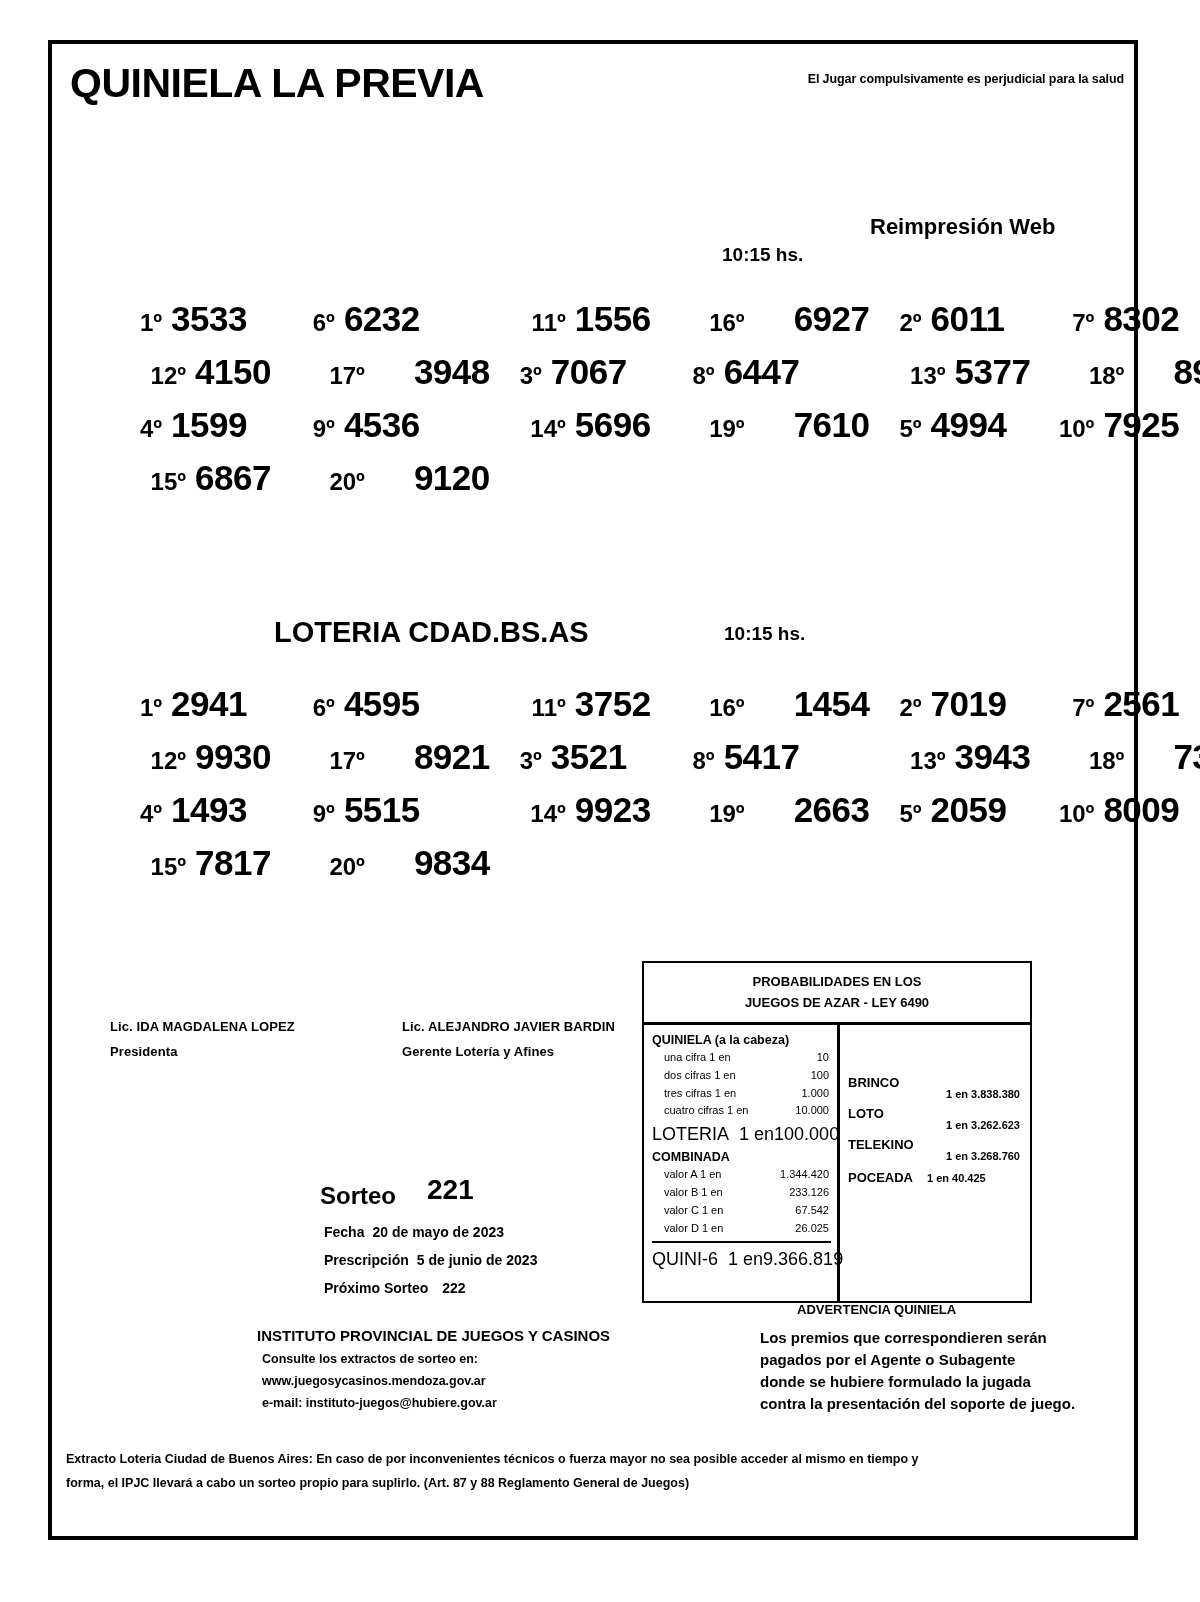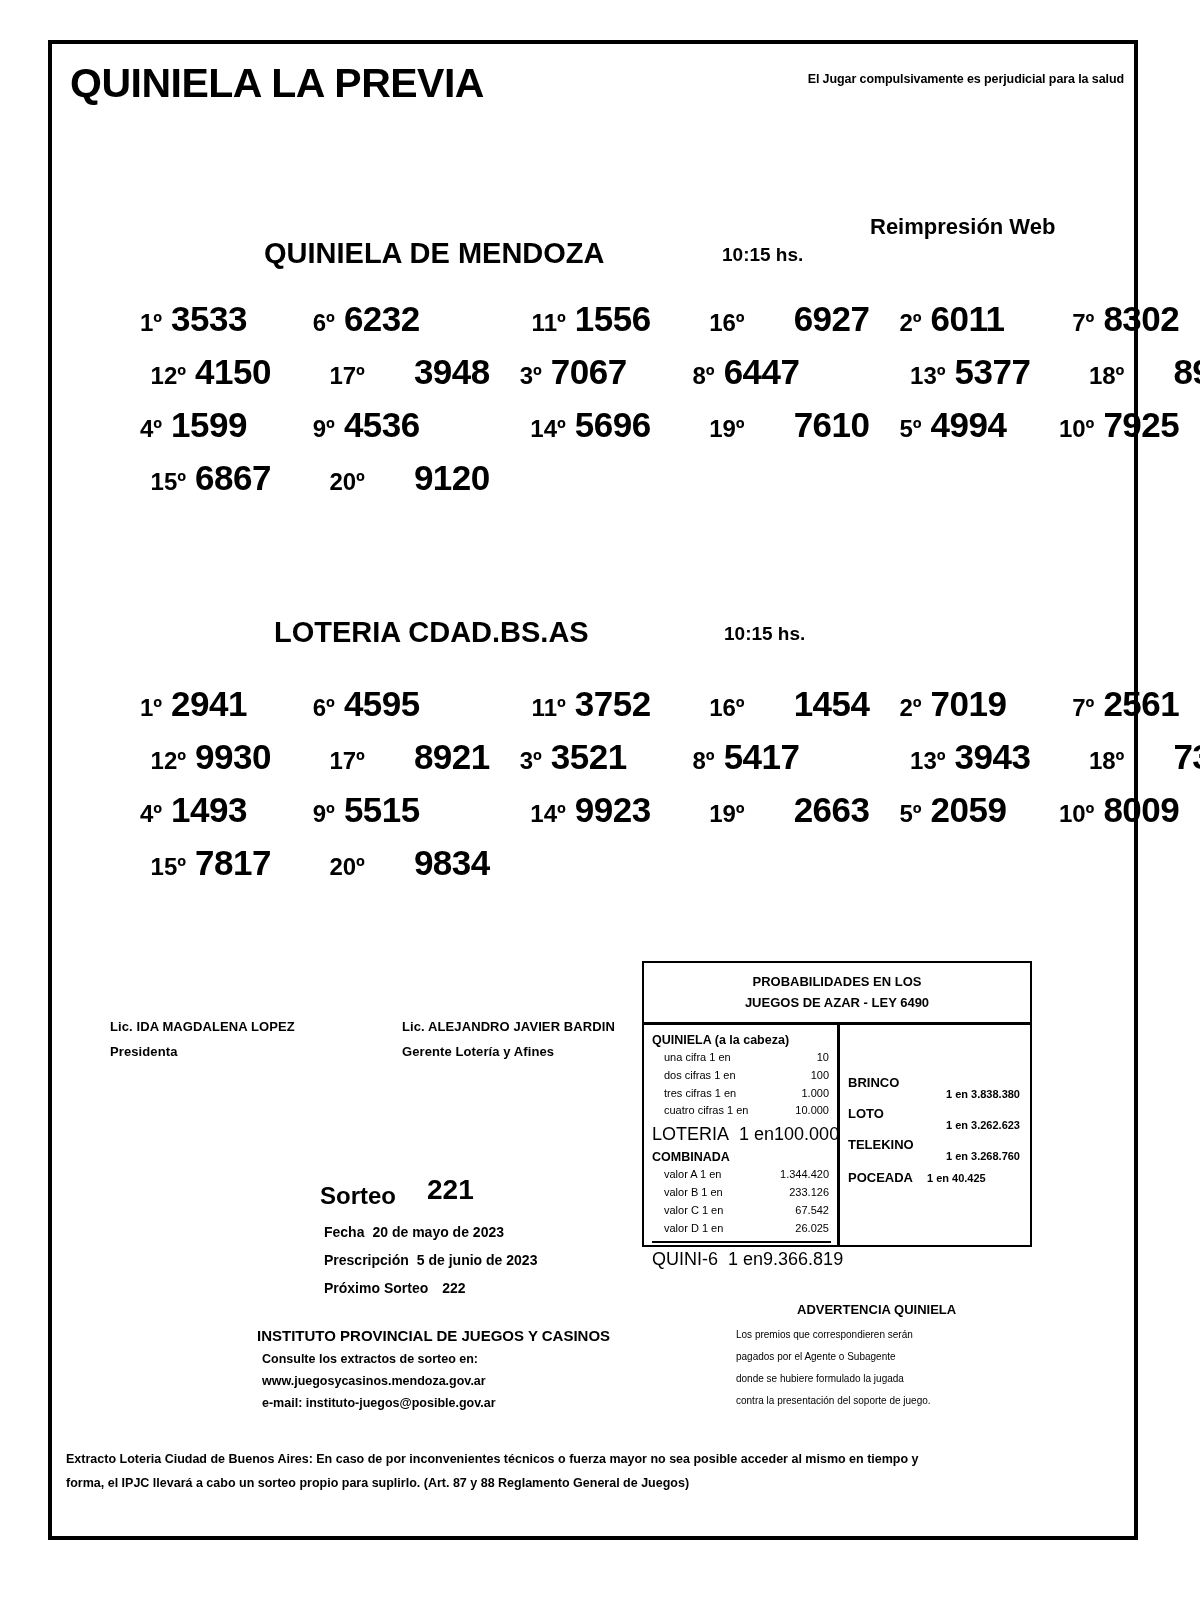--- a/index.html
+++ b/index.html
@@ -111,21 +111,21 @@
     font-size: 14px; font-weight: bold;
     white-space: nowrap;
   }
   .sorteo-line .lbl { }
   .sorteo-line .val { margin-left: 8px; }
 
   
   #prob-box {
     position: absolute;
     left: 590px; top: 917px;
-    width: 390px; height: 286px;
+    width: 390px; height: 342px;
     border: 2px solid #000;
   }
   #prob-head {
     border-bottom: 3px solid #000;
     height: 62px;
     display: flex; flex-direction: column;
     align-items: center; justify-content: center;
     font-size: 13px; font-weight: bold;
     line-height: 1.55;
   }
@@ -187,22 +187,22 @@
   .r-inline .r-val2 {
     font-size: 11px; margin-left: 14px;
   }
 
   
   .adv-title {
     position: absolute; left: 745px; top: 1258px;
     font-size: 13px; font-weight: bold; white-space: nowrap;
   }
   .adv-line {
-    position: absolute; left: 684px;
-    font-size: 10px; font-weight: normal; white-space: nowrap;
+    position: absolute; left: 708px;
+    font-size: 15px; font-weight: bold; white-space: nowrap;
   }
 
   
   .inst-title {
     position: absolute; left: 205px; top: 1283px;
     font-size: 15px; font-weight: bold; white-space: nowrap;
   }
   .inst-line {
     position: absolute; left: 210px;
     font-size: 12.5px; font-weight: bold; white-space: nowrap;
@@ -219,21 +219,20 @@
 <body>
 
 <div id="sheet">
 
   <div class="top-row">
     <div class="main-title">QUINIELA LA PREVIA</div>
     <div class="warn">El Jugar compulsivamente es perjudicial para la salud</div>
   </div>
 
   <div class="sec-head" style="top:165px;">
-    <div class="sec-title" style="left:212px; top:28px;">QUINIELA  DE MENDOZA</div>
     <div class="sec-time" style="left:670px; top:35px;">10:15 hs.</div>
     <div class="sec-reprint" style="left:818px; top:5px;">Reimpresión Web</div>
   </div>
 
   <div class="grid" id="grid-mendoza" style="top:255px;">
       <div class="cell col-0">
         <span class="pos">1º</span>
         <span class="num">3533</span>
       </div>
       <div class="cell col-1">
@@ -495,18 +494,18 @@
 
   <div class="adv-title">ADVERTENCIA QUINIELA</div>
   <div class="adv-line" style="top:1285px;">Los premios que correspondieren serán</div>
   <div class="adv-line" style="top:1307px;">pagados por el Agente o Subagente</div>
   <div class="adv-line" style="top:1329px;">donde se hubiere formulado la jugada</div>
   <div class="adv-line" style="top:1351px;">contra la presentación del soporte de juego.</div>
 
   <div class="inst-title">INSTITUTO PROVINCIAL DE JUEGOS Y CASINOS</div>
   <div class="inst-line" style="top:1308px;">Consulte los extractos de sorteo en:</div>
   <div class="inst-line" style="top:1330px;">www.juegosycasinos.mendoza.gov.ar</div>
-  <div class="inst-line" style="top:1352px;">e-mail:  instituto-juegos@posible.gov.ar</div>
+  <div class="inst-line" style="top:1352px;">e-mail:  instituto-juegos@hubiere.gov.ar</div>
 
   <div class="foot" style="top:1408px;">Extracto Loteria Ciudad de Buenos Aires: En caso de por inconvenientes técnicos o fuerza mayor no sea posible acceder al mismo en tiempo y</div>
   <div class="foot" style="top:1432px;">forma, el IPJC llevará a cabo un sorteo propio para suplirlo. (Art. 87 y 88 Reglamento General de Juegos)</div>
 
 </div>
 
 </body></html>

